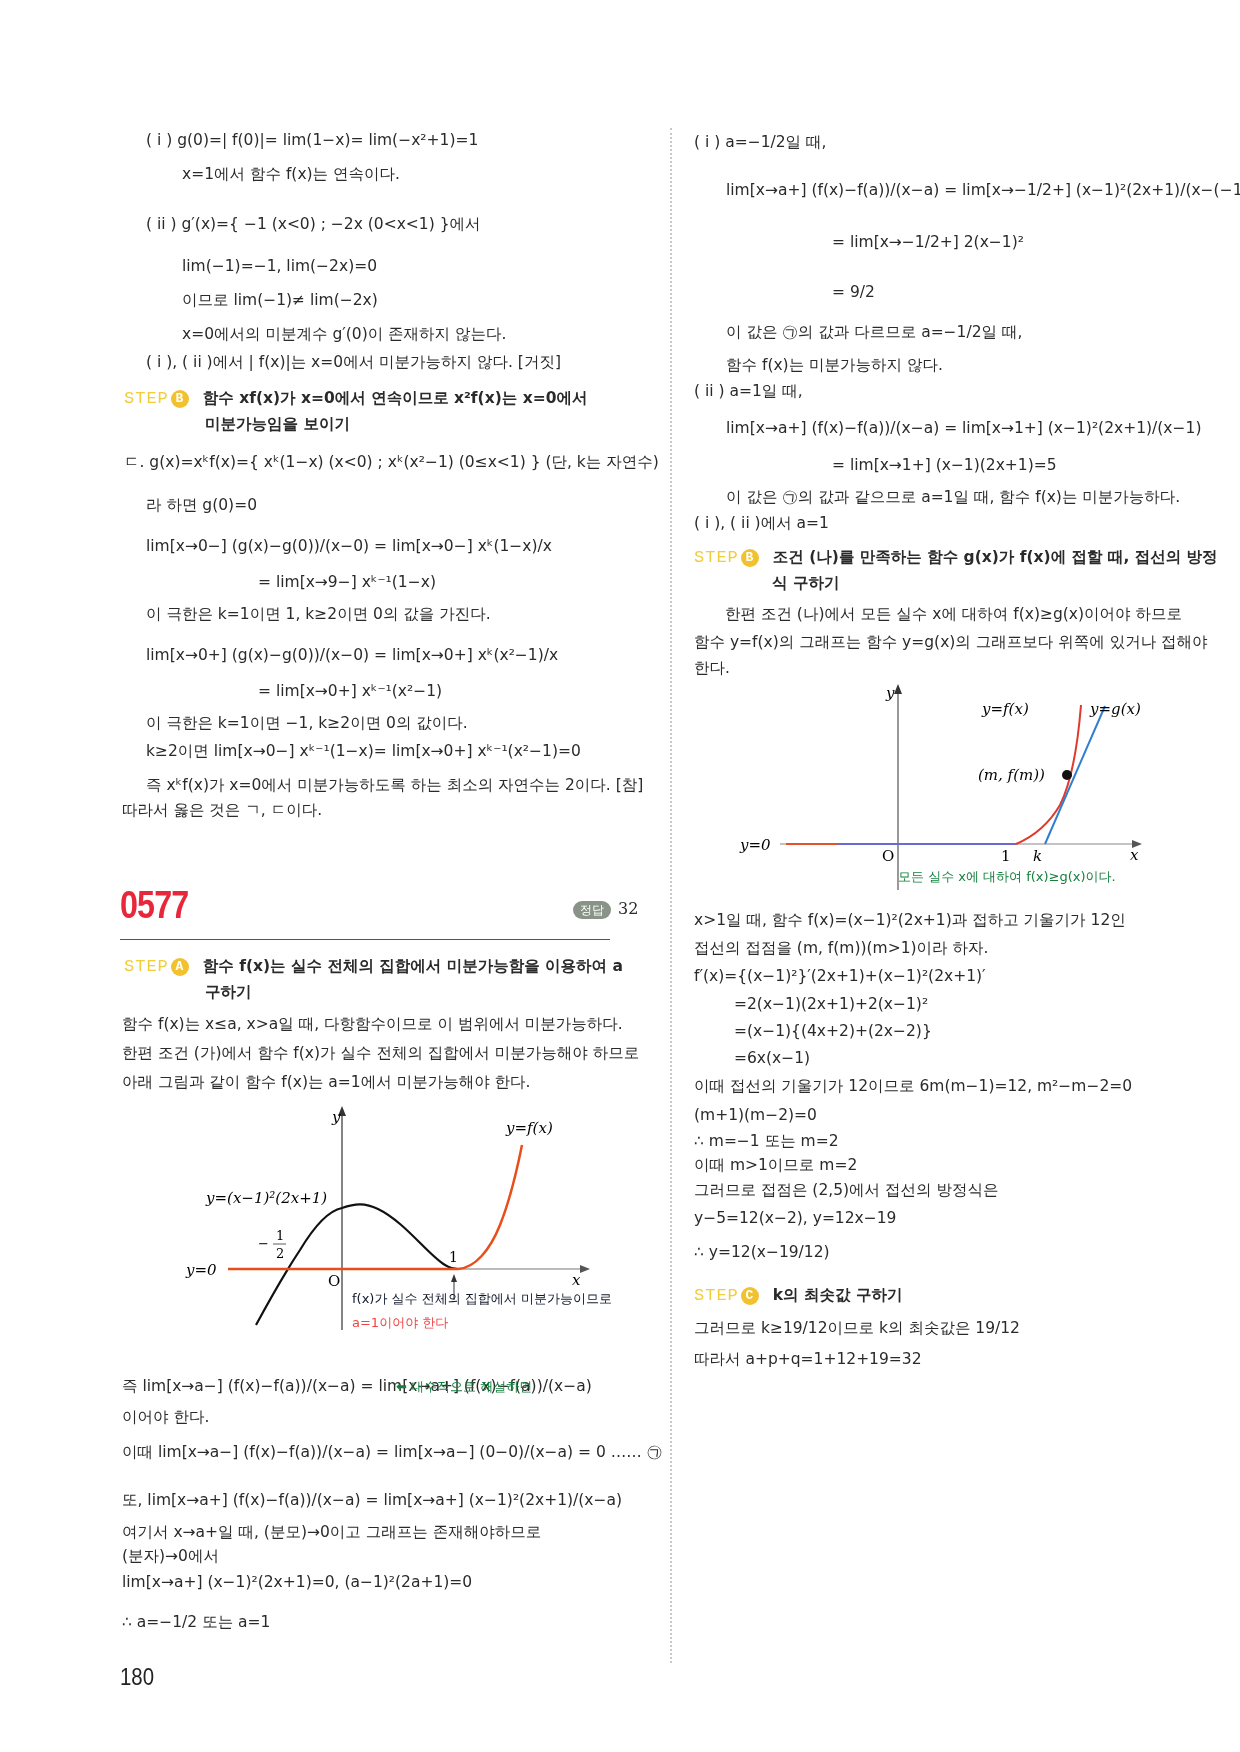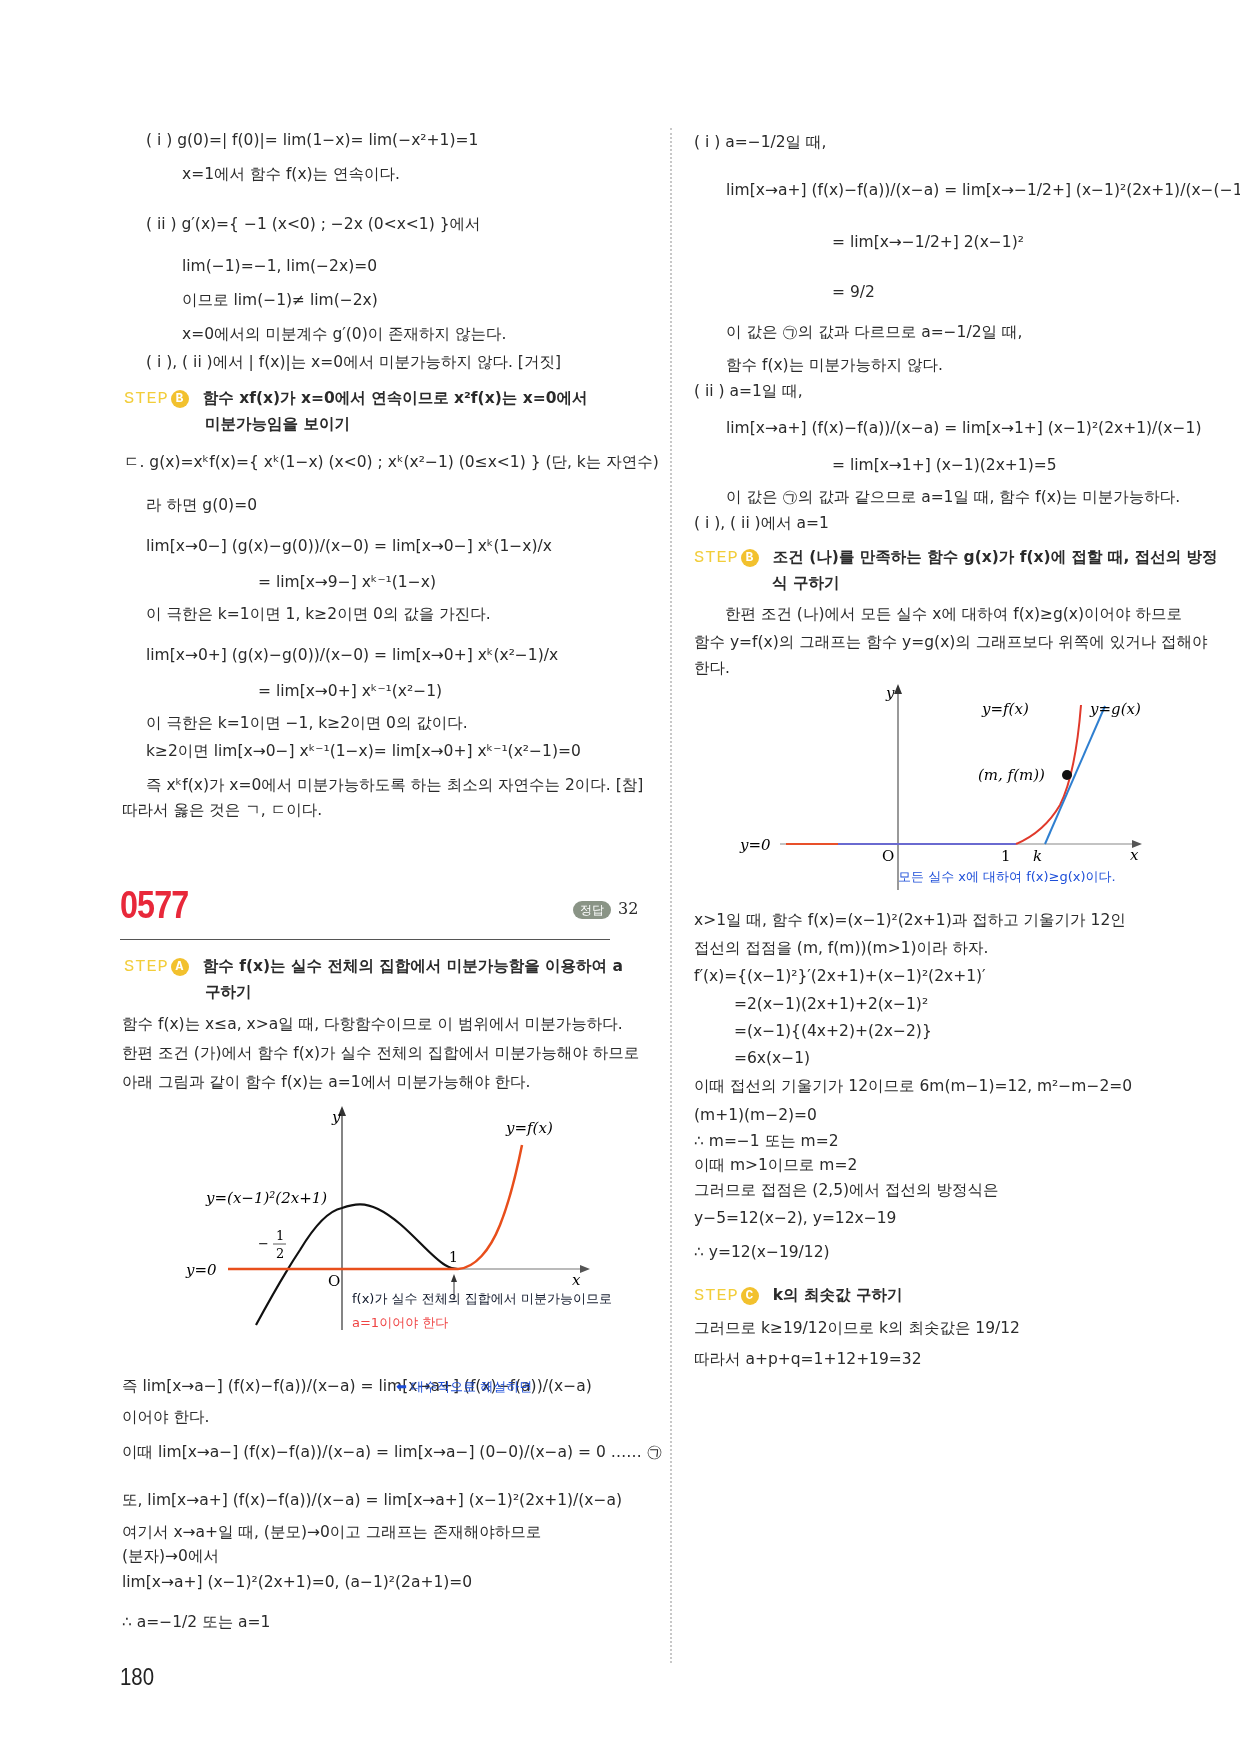--- a/index.html
+++ b/index.html
@@ -20,21 +20,21 @@
                  font-weight: bold; margin-left: 2px; vertical-align: 1px; }
   .prob-num { position: absolute; left: 120px; top: 884px; font-family: "Liberation Sans", sans-serif;
               font-weight: bold; font-size: 38px; color: #e8283a; letter-spacing: -1px; transform: scaleX(0.85);
               transform-origin: left; }
   .prob-rule { position: absolute; left: 120px; top: 939px; width: 490px; height: 0; border-top: 1.5px solid #555; }
   .answer-badge { position: absolute; left: 573px; top: 901px; background: #8a9486; color: #fff; font-size: 12px;
                   border-radius: 9px; padding: 1px 7px; line-height: 16px; }
   .answer-val { position: absolute; left: 618px; top: 899px; font-size: 16px; font-family: "DejaVu Serif", serif; }
   .page-num { position: absolute; left: 120px; top: 1663px; font-family: "Liberation Sans", sans-serif;
               font-size: 24px; color: #222; transform: scaleX(0.85); transform-origin: left; }
-  .note { position: absolute; white-space: nowrap; color: #1d4ed8; font-size: 13px; }
+  .note { position: absolute; white-space: nowrap; color: #15803d; font-size: 13px; }
   svg text { font-family: "DejaVu Serif", "Liberation Serif", serif; }
 </style>
 </head>
 <body>
 
 <div class="page">
 
   <div class="col col-left">
 
     <div class="line" style="left:146px;top:130px;">( i ) g(0)=| f(0)|= lim(1−x)= lim(−x²+1)=1</div>

